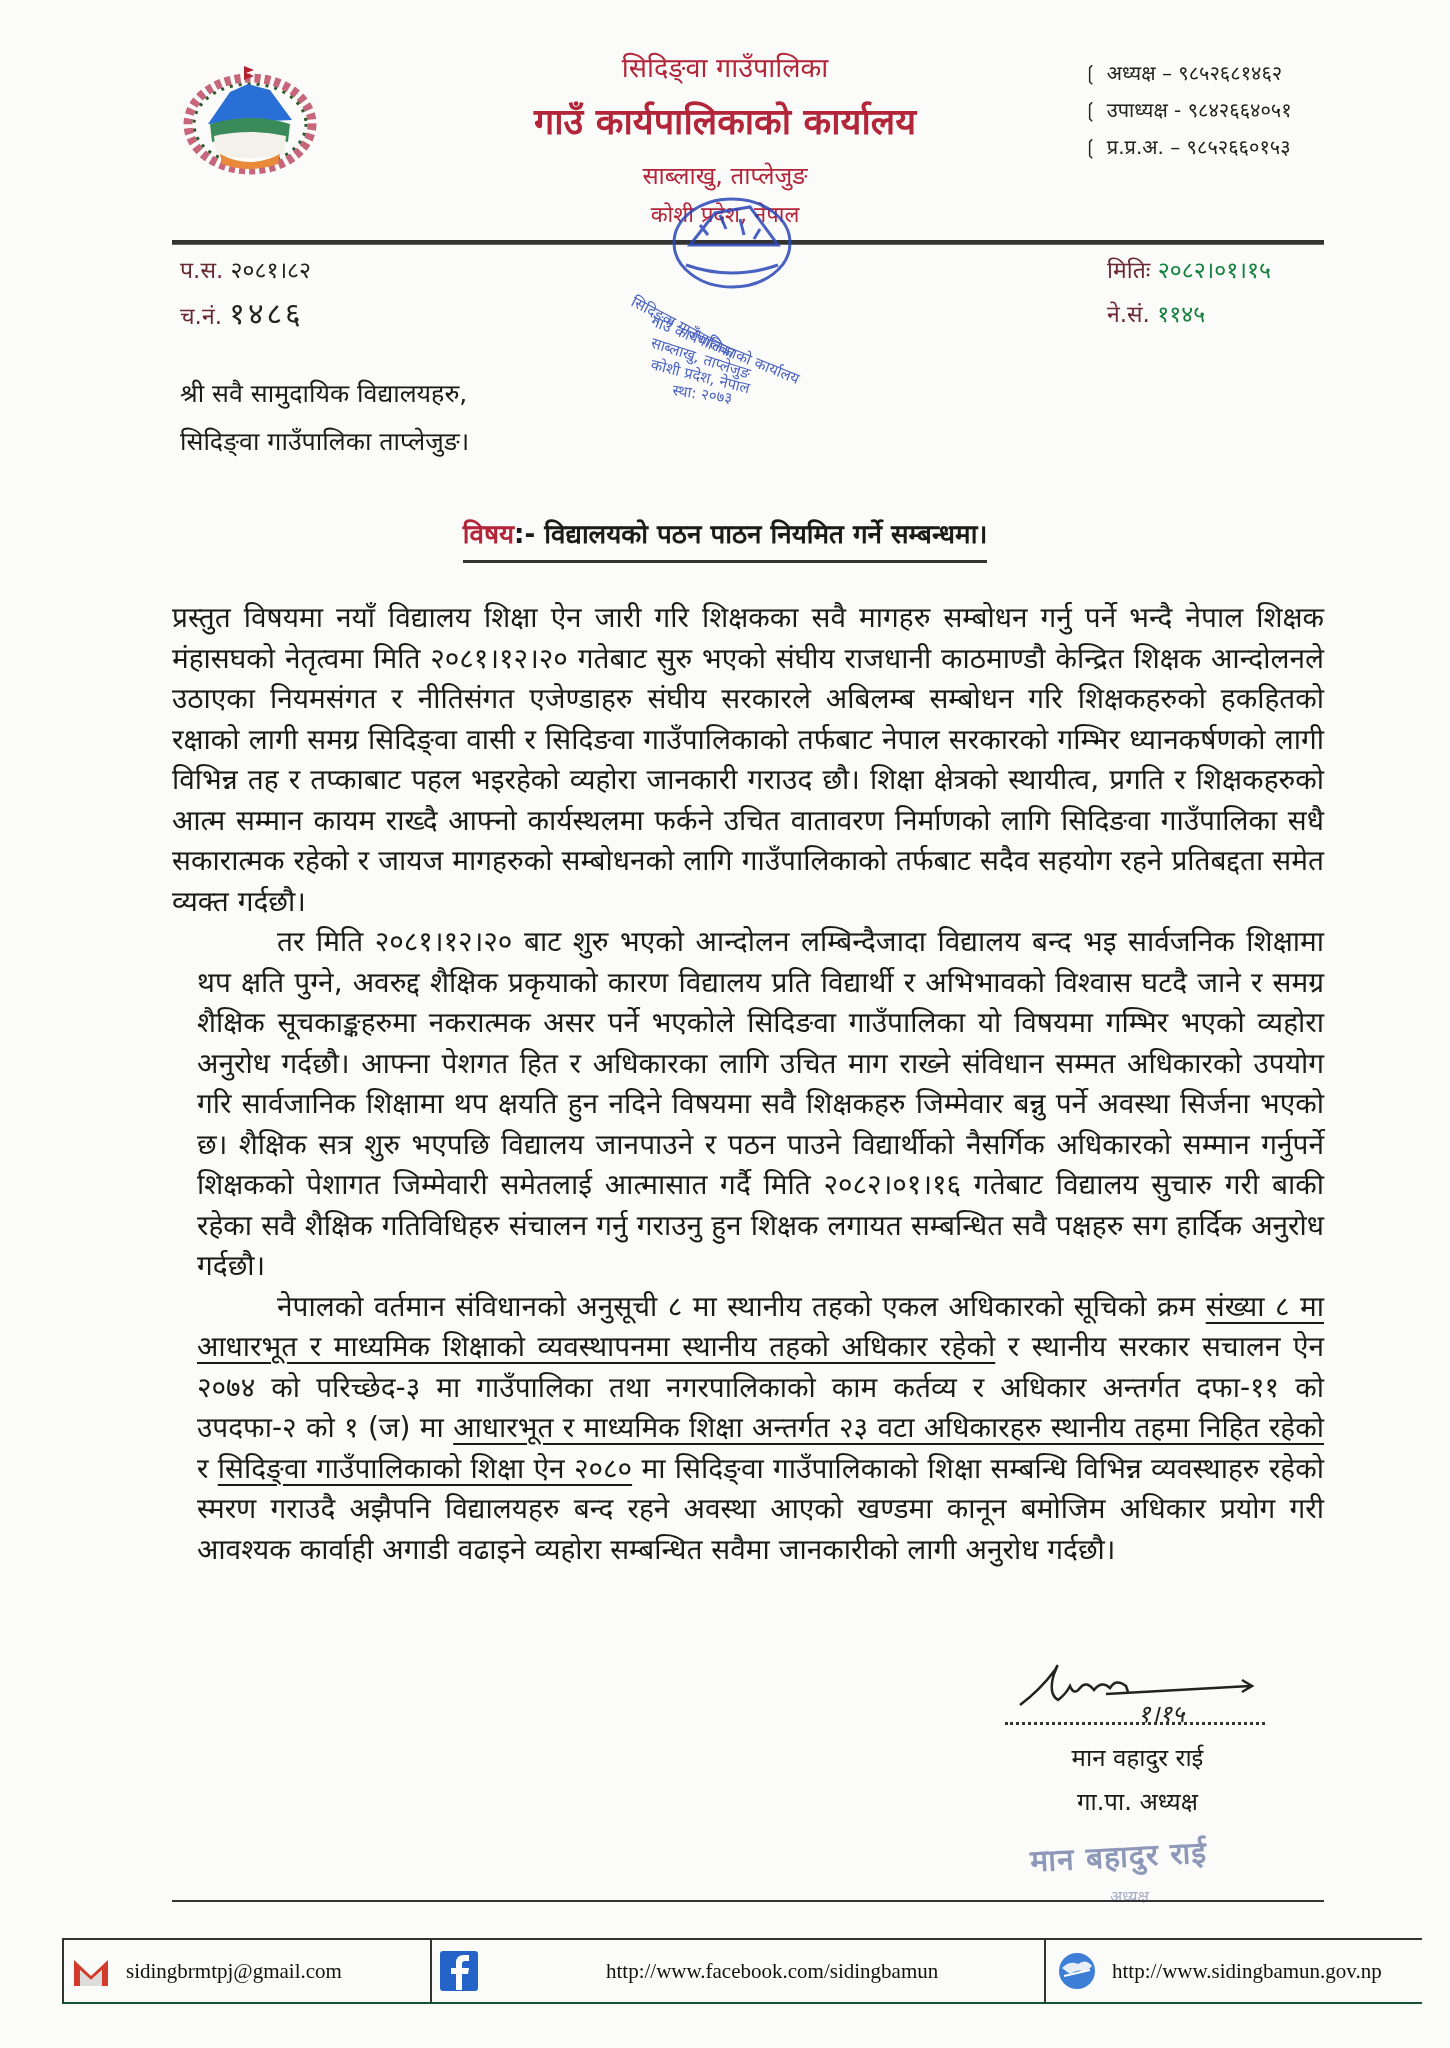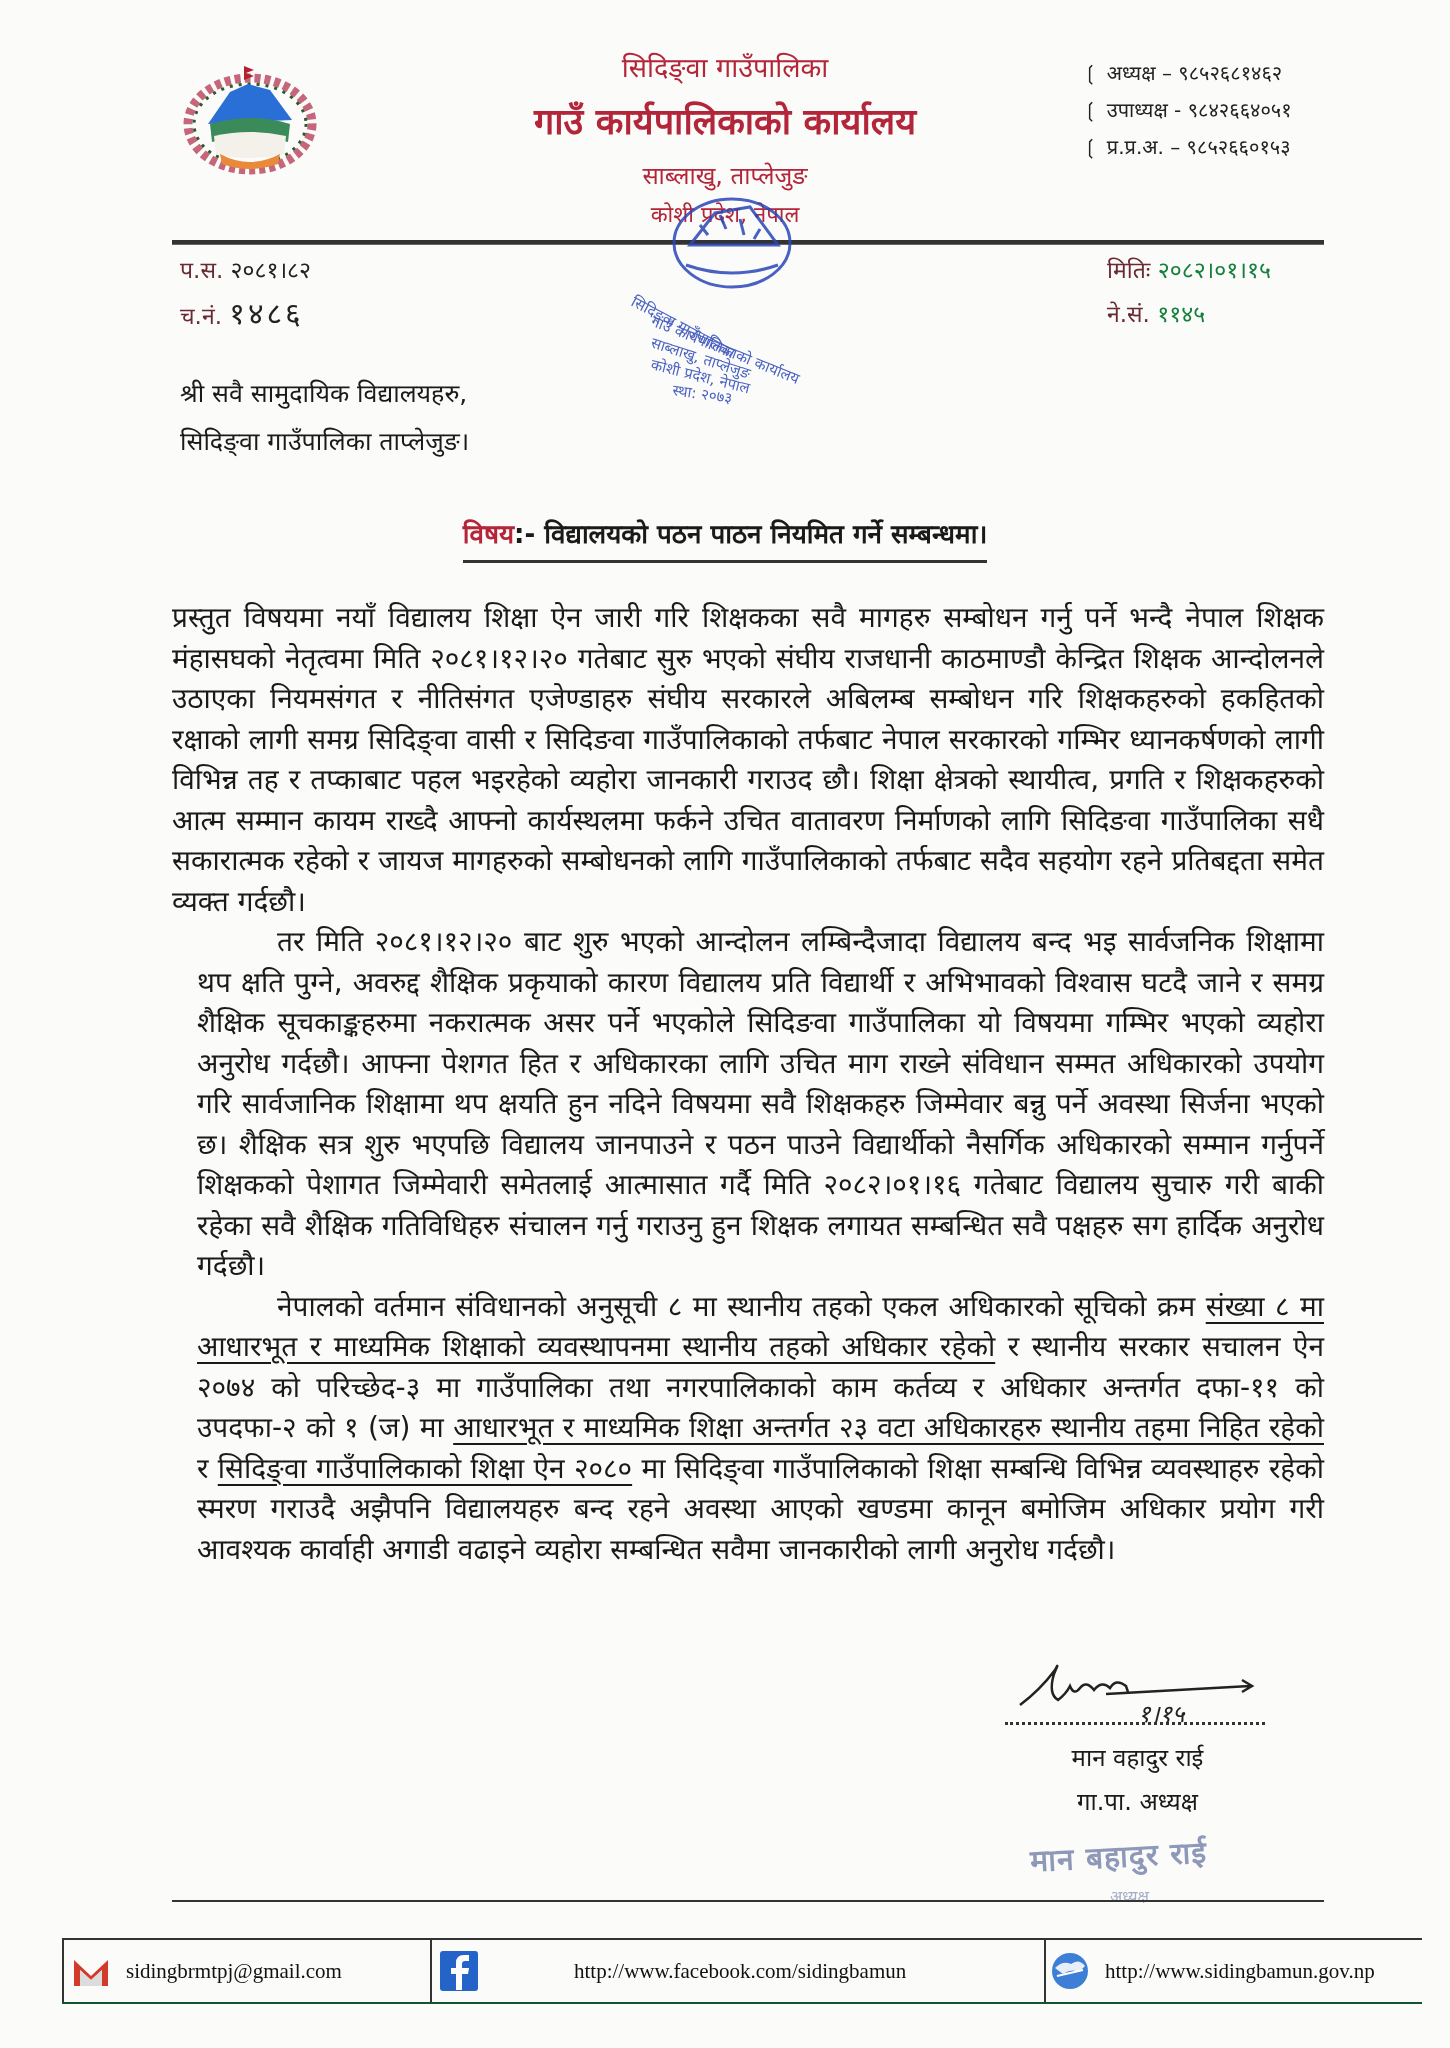--- a/index.html
+++ b/index.html
@@ -39,22 +39,22 @@
   .sig-dots { left: 1005px; top: 1722px; width: 260px; border-bottom: 3px dotted #333; }
   .sig-name { left: 1010px; width: 255px; top: 1736px; text-align: center; font-size: 24px; line-height: 44px; }
   .sig-stamp { left: 1030px; top: 1835px; font-size: 30px; color: #8e98b8; font-weight: bold; letter-spacing: 1px; transform: rotate(-3deg); }
   .sig-stamp-sub { left: 1110px; top: 1885px; font-size: 16px; color: #a6aec8; }
   .rule-sig { left: 172px; width: 1152px; top: 1900px; border-top: 2px solid #333; }
   
   .footer { left: 62px; top: 1938px; width: 1360px; height: 62px; border-top: 2px solid #333; border-bottom: 2px solid #14532d; display: flex; }
   .fcell { display: flex; align-items: center; height: 100%; font-family: "Liberation Serif", serif; font-size: 21px; color: #111; }
   .fcell + .fcell { border-left: 2px solid #333; }
   .fc1 { width: 360px; border-left: 2px solid #333; padding-left: 6px; }
-  .fc2 { width: 606px; padding-left: 6px; }
-  .fc3 { flex: 1; padding-left: 3px; }
+  .fc2 { width: 606px; padding-left: 6px; gap: 32px; }
+  .fc3 { flex: 1; padding-left: 10px; }
   .ficon { width: 42px; height: 42px; margin-right: 14px; flex: 0 0 auto; }
   .fc2 .ftext { margin-left: 80px; }
 </style>
 </head>
 <body>
 
 <div class="abs logo">
   <svg viewBox="0 0 140 115" width="140" height="115">
     <ellipse cx="70" cy="62" rx="62" ry="46" fill="none" stroke="#c5667a" stroke-width="9" stroke-dasharray="6 4"></ellipse>
     <ellipse cx="70" cy="62" rx="56" ry="40" fill="none" stroke="#2e5a2e" stroke-width="3" stroke-dasharray="3 6"></ellipse>

